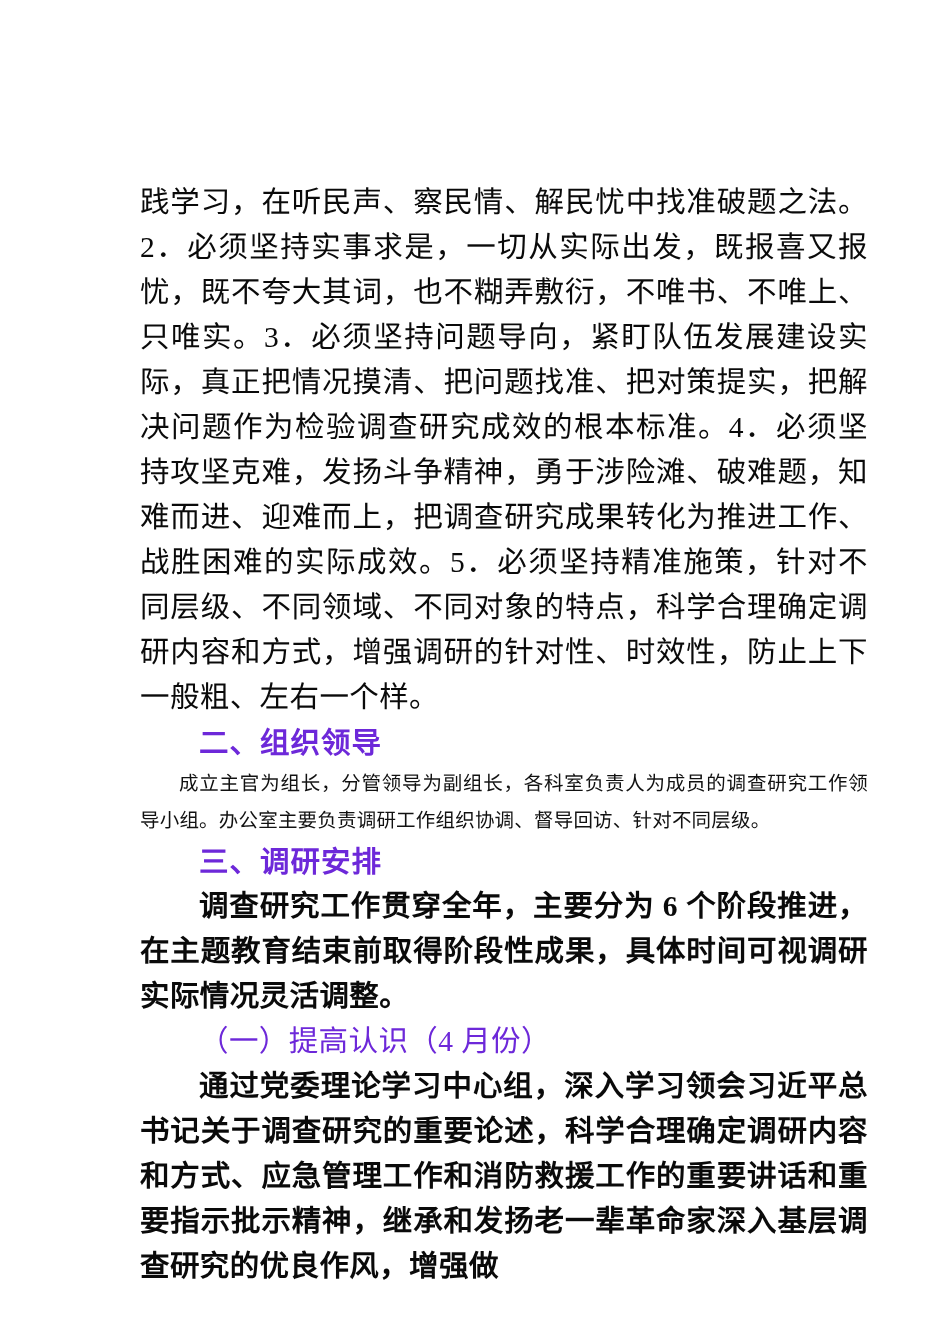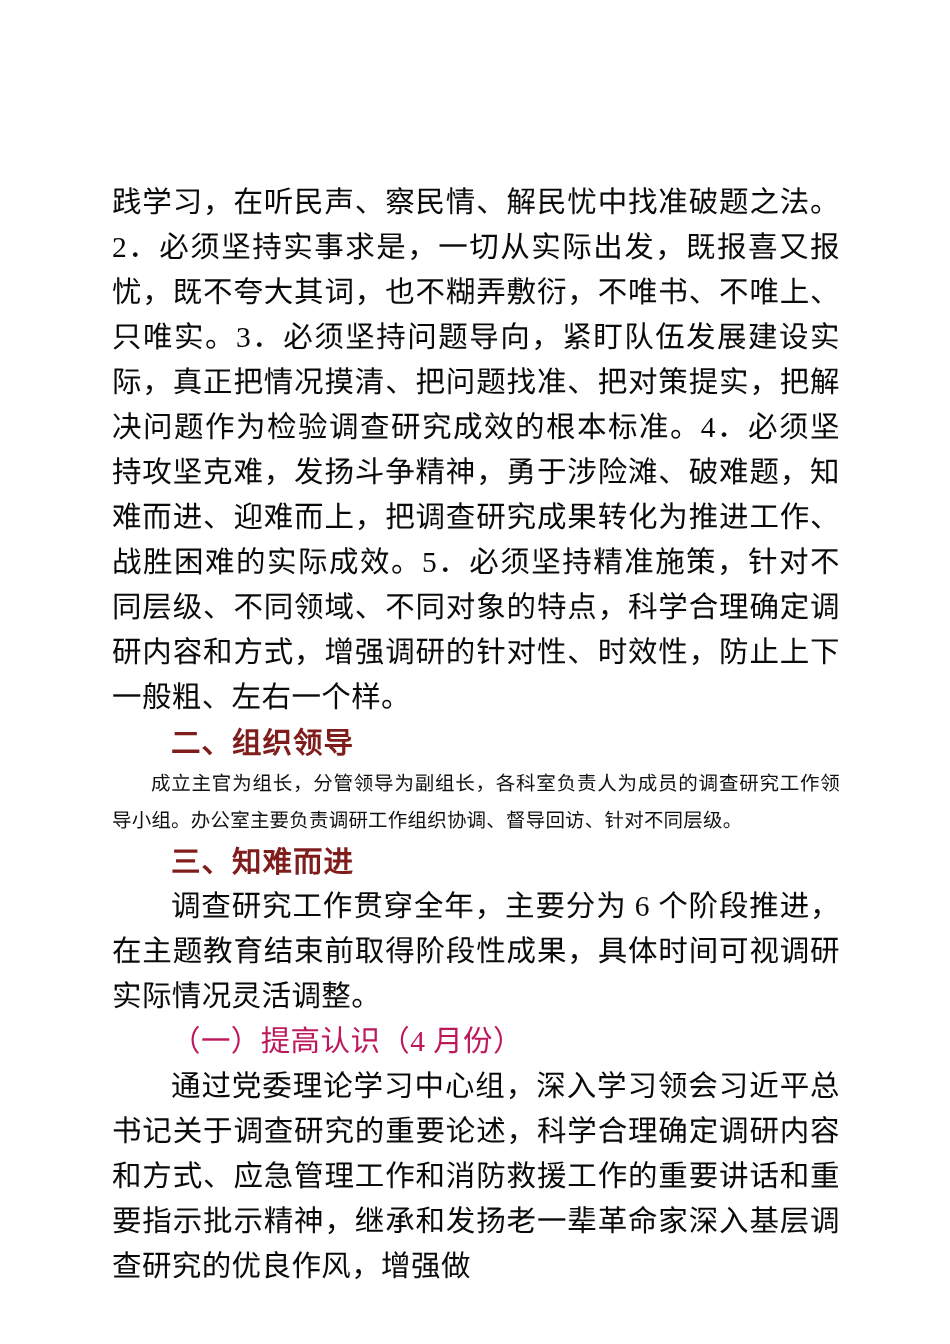--- a/index.html
+++ b/index.html
@@ -17,20 +17,21 @@
     -webkit-font-smoothing: antialiased;
   }
 
   #page {
     position: relative;
     width: 804px;
     height: 1344px;
     background: #ffffff;
     box-sizing: border-box;
     padding: 180px 110px 0 112px;
+    margin-left: 28px;
   }
 
   .doc-body {
     width: 728px;
   }
 
   
   .para {
     font-family: "Liberation Serif", "DejaVu Serif", serif;
     font-size: 29.5px;
@@ -39,37 +40,38 @@
     text-align: justify;
     text-justify: inter-ideograph;
     text-align-last: left;
     margin: 0;
     color: #0a0a0a;
     font-weight: 400;
   }
 
   .para.indent-2 {
     text-indent: 2em;
+    font-weight: bold;
   }
 
   
   .para.no-indent {
     text-indent: 0;
   }
 
   
   .heading {
     font-family: "Liberation Sans", "DejaVu Sans", sans-serif;
     font-size: 29.5px;
     line-height: 45px;
     font-weight: 700;
     text-indent: 2em;
     margin: 0;
     letter-spacing: 1px;
-    color: #7f1d1d;
+    color: #6d28d9;
   }
 
   
   .para-small {
     font-family: "Liberation Serif", "DejaVu Serif", serif;
     font-size: 19.5px;
     line-height: 37px;
     text-indent: 2em;
     text-align: justify;
     text-justify: inter-ideograph;
@@ -78,37 +80,37 @@
     letter-spacing: 0.2px;
     color: #111111;
   }
   .sub-heading {
     font-family: "Liberation Serif", "DejaVu Serif", serif;
     font-size: 29.5px;
     line-height: 45px;
     font-weight: 400;
     text-indent: 2em;
     margin: 0;
-    color: #be185d;
+    color: #6d28d9;
     letter-spacing: 0.4px;
   }
 </style>
 </head>
 <body>
 
 <div id="page">
   <div class="doc-body">
 
     <p class="para no-indent">践学习，在听民声、察民情、解民忧中找准破题之法。2．必须坚持实事求是，一切从实际出发，既报喜又报忧，既不夸大其词，也不糊弄敷衍，不唯书、不唯上、只唯实。3．必须坚持问题导向，紧盯队伍发展建设实际，真正把情况摸清、把问题找准、把对策提实，把解决问题作为检验调查研究成效的根本标准。4．必须坚持攻坚克难，发扬斗争精神，勇于涉险滩、破难题，知难而进、迎难而上，把调查研究成果转化为推进工作、战胜困难的实际成效。5．必须坚持精准施策，针对不同层级、不同领域、不同对象的特点，科学合理确定调研内容和方式，增强调研的针对性、时效性，防止上下一般粗、左右一个样。</p>
 
     <h2 class="heading">二、组织领导</h2>
 
     <p class="para-small">成立主官为组长，分管领导为副组长，各科室负责人为成员的调查研究工作领导小组。办公室主要负责调研工作组织协调、督导回访、针对不同层级。</p>
 
-    <h2 class="heading">三、知难而进</h2>
+    <h2 class="heading">三、调研安排</h2>
 
     <p class="para indent-2">调查研究工作贯穿全年，主要分为 6 个阶段推进，在主题教育结束前取得阶段性成果，具体时间可视调研实际情况灵活调整。</p>
 
     <p class="sub-heading">（一）提高认识（4 月份）</p>
 
     <p class="para indent-2">通过党委理论学习中心组，深入学习领会习近平总书记关于调查研究的重要论述，科学合理确定调研内容和方式、应急管理工作和消防救援工作的重要讲话和重要指示批示精神，继承和发扬老一辈革命家深入基层调查研究的优良作风，增强做</p>
 
   </div>
 </div>
 

